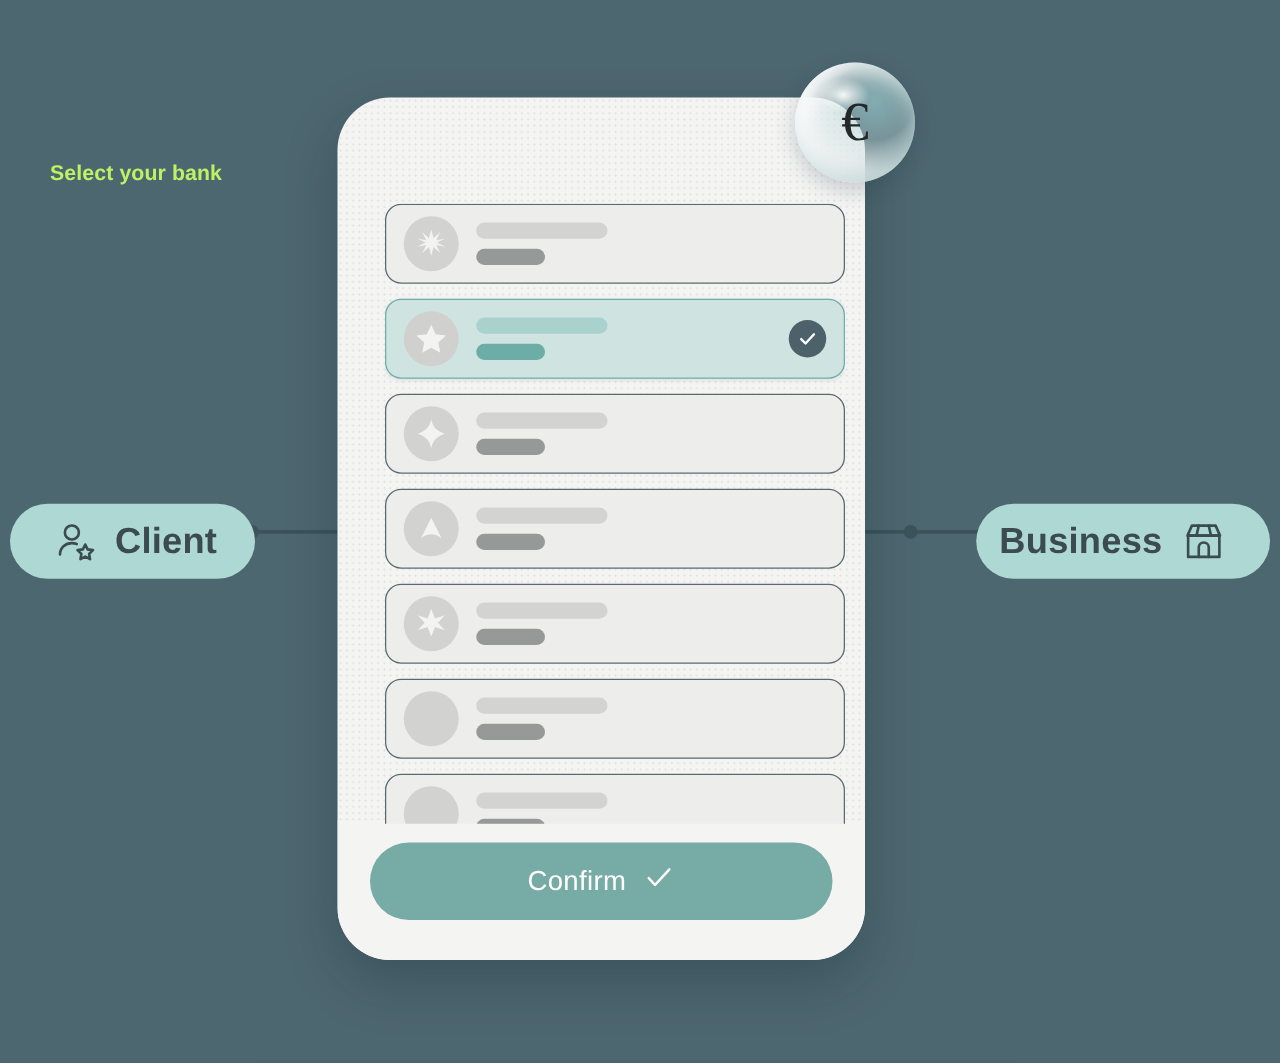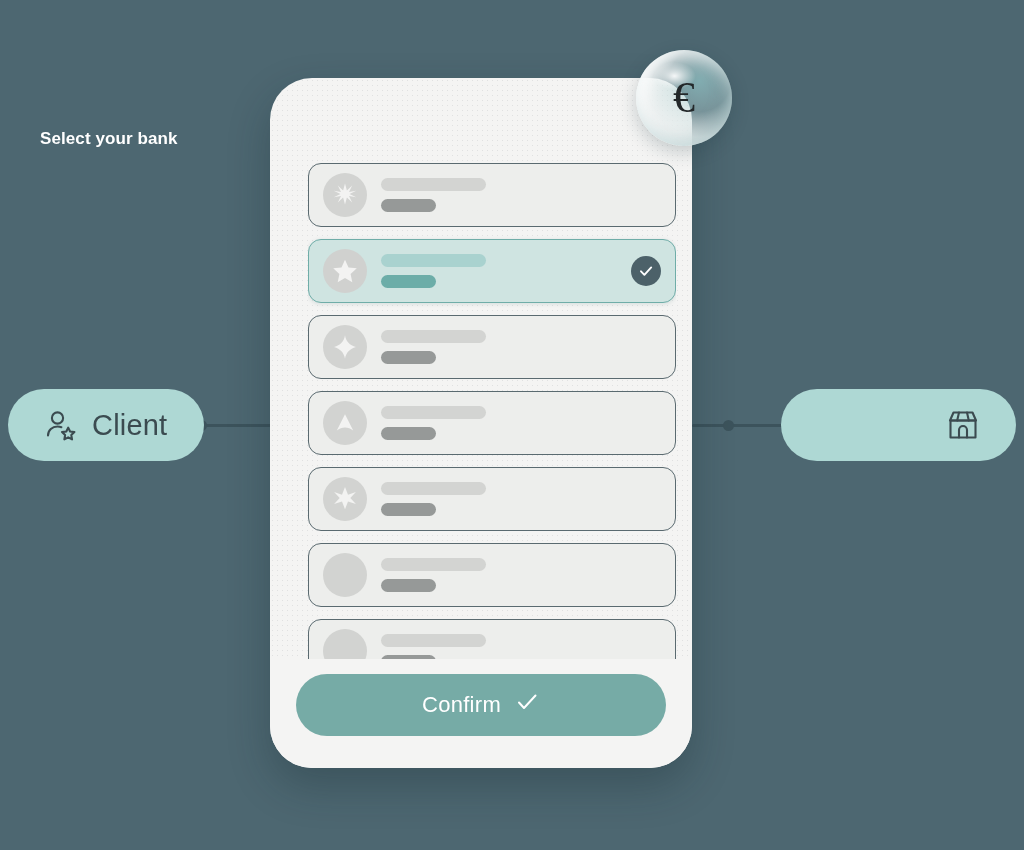--- a/index.html
+++ b/index.html
@@ -34,31 +34,32 @@
     border-radius: 50%;
     background: #3c535c;
     top: 420px;
   }
   .conn-dot.left  { left: 196px; }
   .conn-dot.right { left: 723px; }
 
   
   .pill {
     position: absolute;
-    top: 389px;
-    height: 72px;
+    top: 403px;
+    height: 60px;
     background: #aed8d4;
     border-radius: 36px;
     display: flex;
     align-items: center;
     gap: 14px;
     padding: 0 34px;
     color: #3b4b50;
     font-size: 29px;
     letter-spacing: .2px;
+    font-weight: bold;
   }
   .pill.client   { left: 8px;  width: 196px; justify-content: flex-start; }
   .pill.business { left: 781px; width: 235px; justify-content: flex-end; }
 
   .pill svg { display: block; }
 
   
   .phone {
     position: absolute;
     left: 270px;
@@ -79,21 +80,21 @@
     background-size: 5px 5px;
     pointer-events: none;
   }
 
   .screen-title {
     position: absolute;
     left: 40px;
     top: 129px;
     font-size: 17px;
     font-weight: bold;
-    color: #ffffff;
+    color: #bef264;
     letter-spacing: .1px;
   }
 
   
   .bank-list {
     position: absolute;
     left: 308px;
     top: 163px;
     width: 368px;
     height: 496px;
@@ -244,20 +245,21 @@
     <svg width="36" height="36" viewBox="0 0 36 36" fill="none" stroke="#3b4b50" stroke-width="2.1" stroke-linecap="round" stroke-linejoin="round">
       <circle cx="15.5" cy="11" r="5.6"></circle>
       <path d="M6 28.5c0-5.4 4.3-9 9.5-9 1.4 0 2.7.25 3.9.72"></path>
       <path d="M26.2 20.6l1.9 3.9 4.3.6-3.1 3 .74 4.25-3.84-2.0-3.84 2.0.74-4.25-3.1-3 4.3-.6z"></path>
     </svg>
   </span>
   <span>Client</span>
 </div>
 
 <div class="pill business">
+  <span>Business</span>
   <span>
     <svg width="38" height="38" viewBox="0 0 38 38" fill="none" stroke="#3b4b50" stroke-width="2.1" stroke-linecap="round" stroke-linejoin="round">
       <path d="M6.5 14.5h25v17h-25z"></path>
       <path d="M9.5 6.5h19l3.5 8h-26z"></path>
       <path d="M15 6.5l-1.8 8M23 6.5l1.8 8"></path>
       <path d="M15 31.5v-7.5a4 4 0 018 0v7.5"></path>
     </svg>
   </span>
 </div>
 

